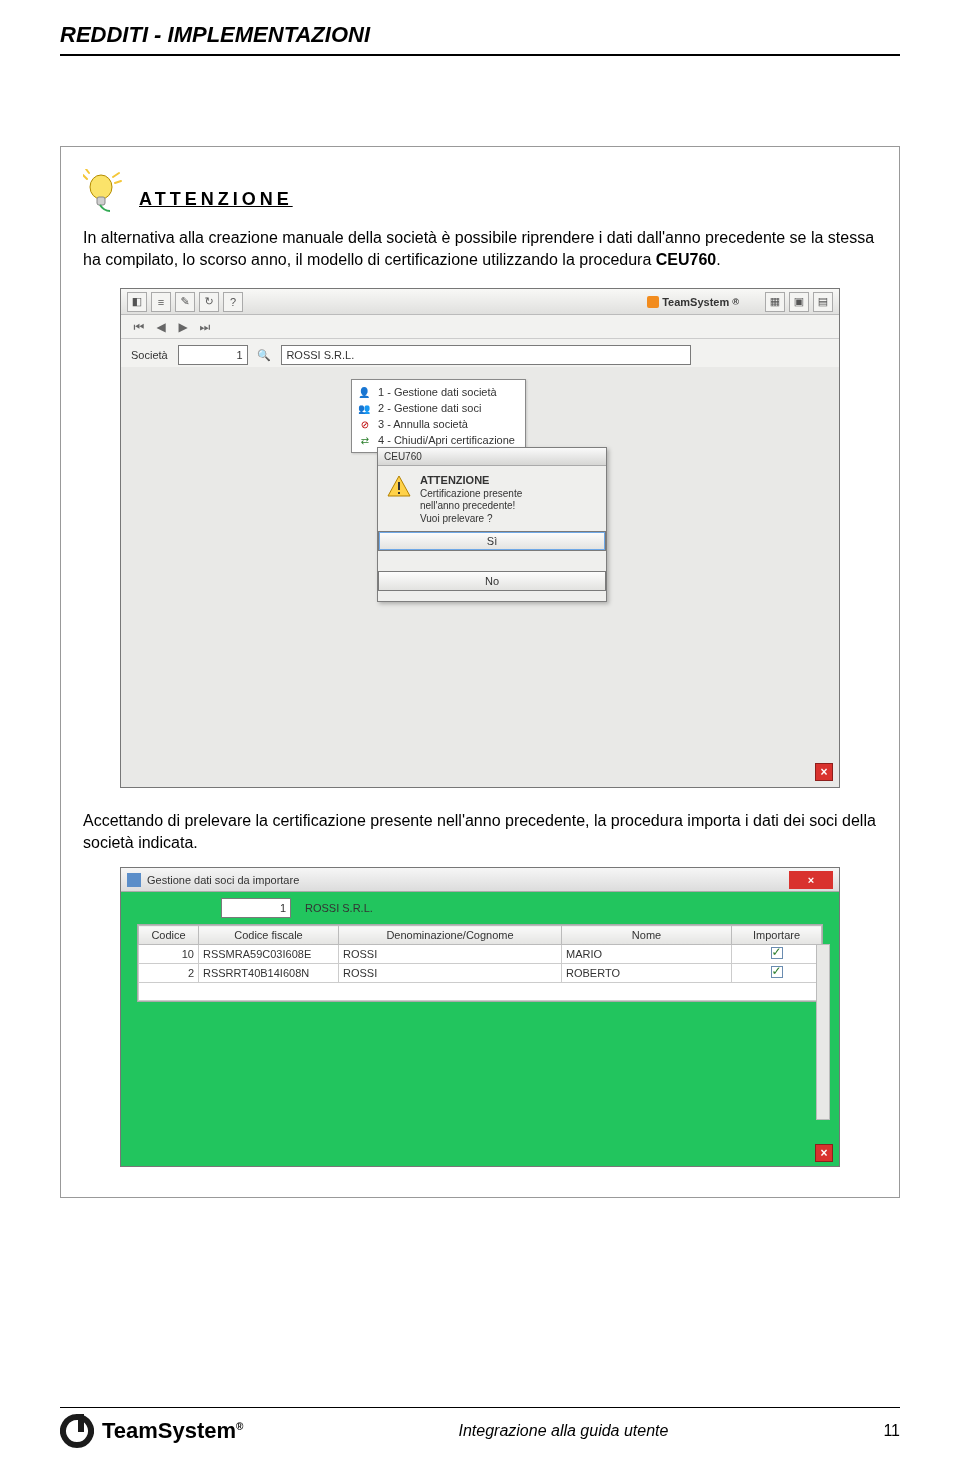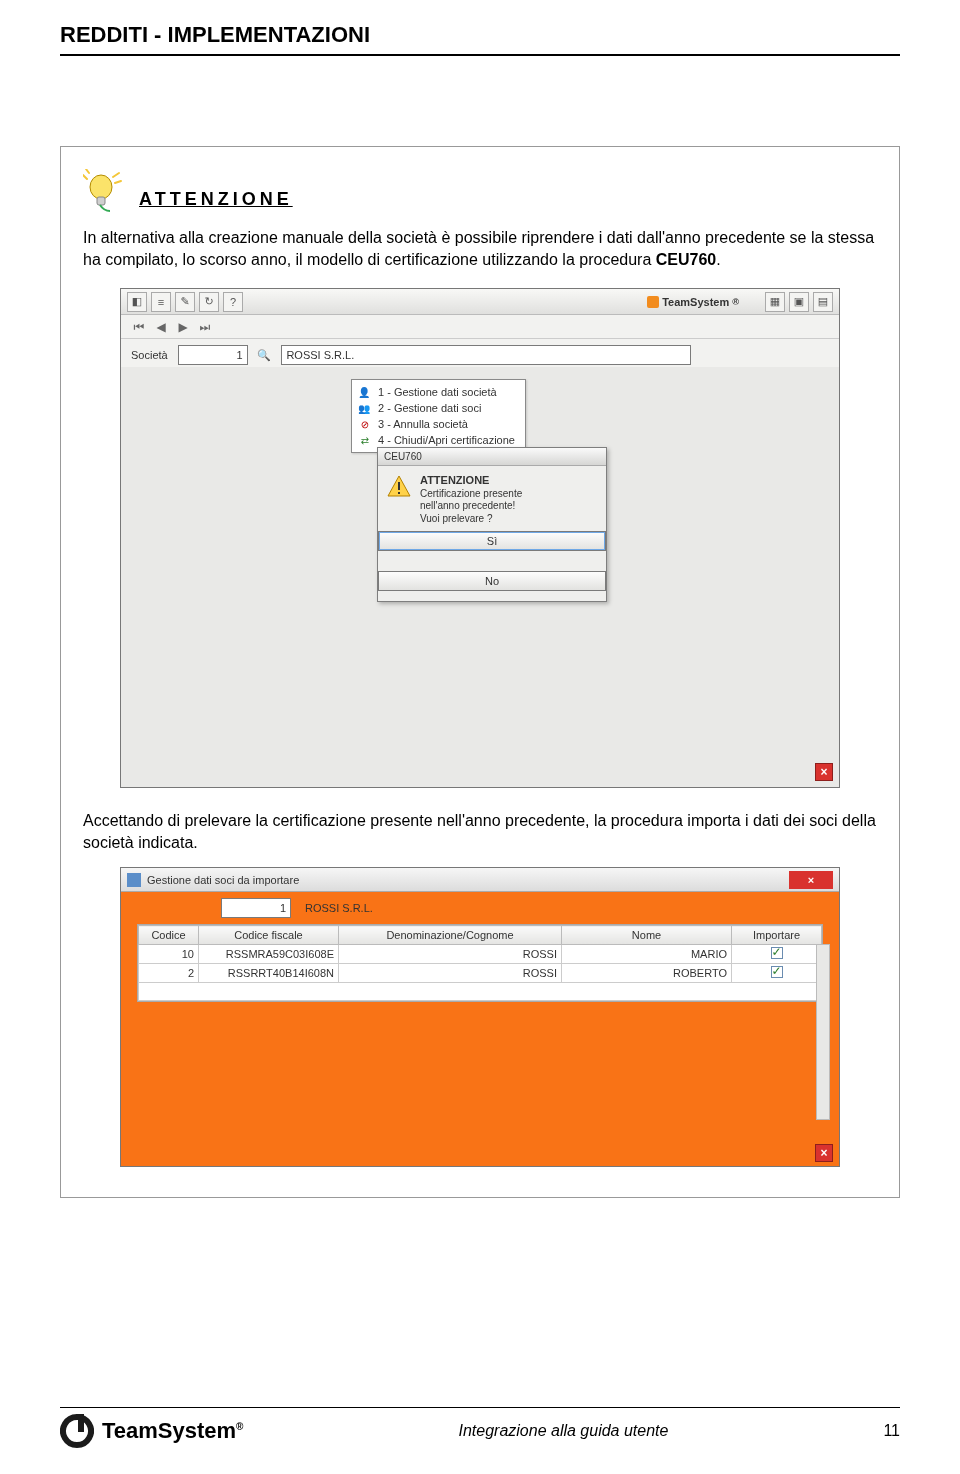--- a/index.html
+++ b/index.html
@@ -7,20 +7,21 @@
     width: 960px;
     height: 1474px;
     background: #fff;
     font-family: Arial, Helvetica, sans-serif;
     position: relative;
     padding: 22px 60px 0 60px;
   }
   .doc-title {
     font-size: 22px;
     font-weight: bold;
+    font-style: italic;
     color: #000;
   }
   .hr-line {
     border: none;
     border-top: 2px solid #000;
     margin-top: 6px;
   }
 
   .callout-box {
     border: 1px solid #999;
@@ -152,21 +153,21 @@
   }
 
   .body-para2 { margin-top: 22px; }
 
   
   .shot2 {
     width: 720px;
     height: 300px;
     border: 1px solid #777;
     margin: 14px auto 0 auto;
-    background:#f97316;
+    background:#22c55e;
     position:relative;
     font-size:11px; color:#333;
   }
   .s2-title {
     height:24px;
     background:linear-gradient(#f6f6f6,#dcdcdc);
     border-bottom:1px solid #aaa;
     display:flex;align-items:center;justify-content:space-between;
     padding:0 6px; font-size:11px;
   }
@@ -188,21 +189,20 @@
   }
   .s2-grid table{border-collapse:collapse;width:100%;table-layout:fixed;}
   .s2-grid th{
     background:linear-gradient(#fafafa,#e4e4e2);
     border:1px solid #bbb; font-weight:normal;
     padding:3px 4px; font-size:11px; text-align:center;
   }
   .s2-grid td{
     border:1px solid #ccc; padding:2px 4px; font-size:11px;
     height:18px;
-    text-align:right;
   }
   .s2-grid td.r{text-align:right;}
   .s2-grid td.c{text-align:center;}
   .s2-scroll{
     position:absolute; right:9px; top:76px; bottom:46px; width:14px;
     background:#e8e8e6; border:1px solid #bbb;
   }
   .chk {
     width:12px;height:12px;border:1px solid #6a8cb0;background:#fff;display:inline-block;position:relative;
   }

